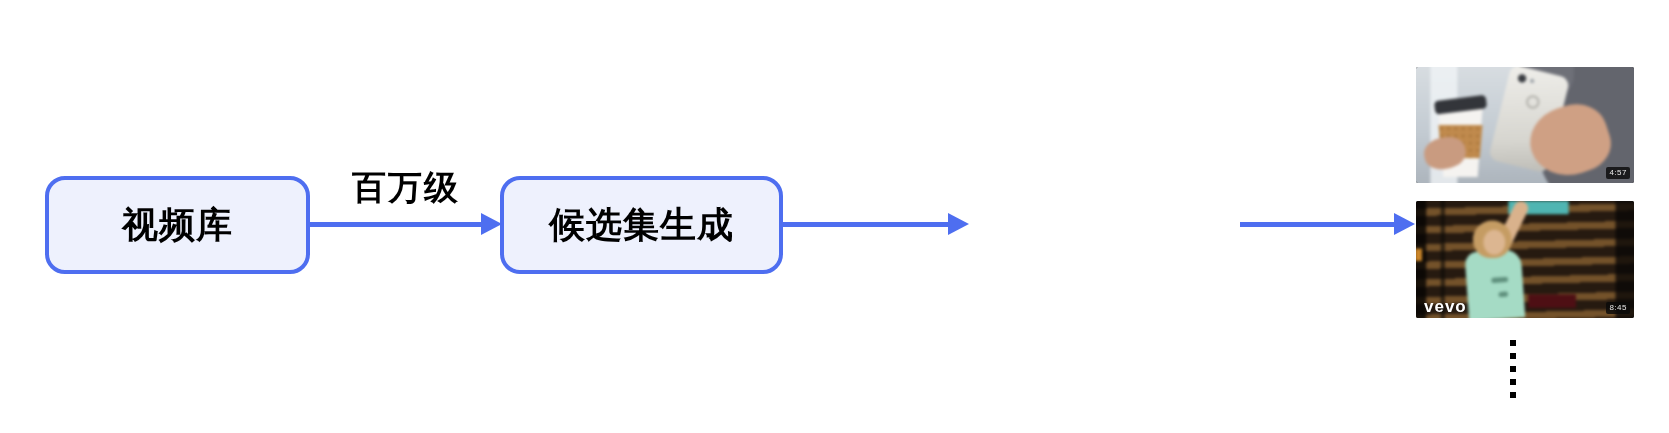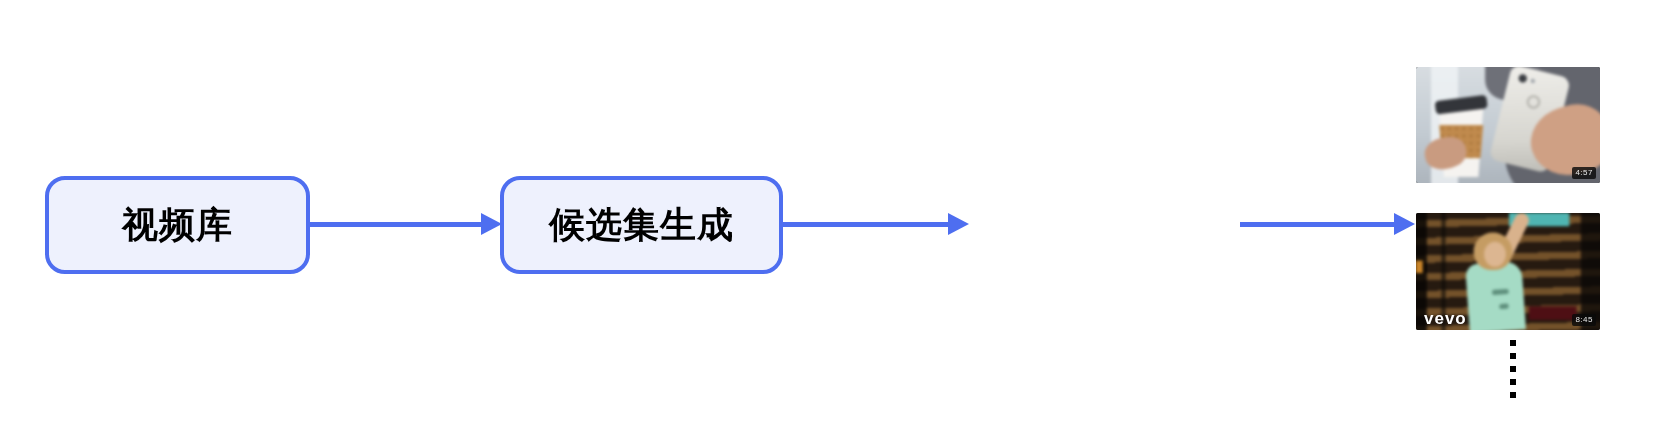--- a/index.html
+++ b/index.html
@@ -33,23 +33,23 @@
   }
   .a1-line{left:310px;width:172px;} .a1-head{left:481px;}
   .a2-line{left:783px;width:166px;} .a2-head{left:948px;}
   .a3-line{left:1240px;width:155px;} .a3-head{left:1394px;}
   .edge-label{
     position:absolute;top:170px;transform:translateX(-50%);
     font-size:34px;font-weight:700;color:#000;letter-spacing:2px;white-space:nowrap;line-height:1;
   }
   .el-1{left:406px;} .el-2{left:875px;} .el-3{left:1324px;}
   
-  .thumb{position:absolute;left:1416px;width:184px;overflow:hidden;border-radius:2px;background:#222;}
+  .thumb{position:absolute;left:1416px;width:218px;overflow:hidden;border-radius:2px;background:#222;}
   .thumb-1{top:67px;height:116px;}
-  .thumb-2{top:213px;height:117px;}
+  .thumb-2{top:201px;height:117px;}
   .photo{position:absolute;inset:-4px;filter:blur(1.3px);transform:scale(1.04);}
   
   .t1-base{position:absolute;inset:0;background:linear-gradient(180deg,#d9dee2 0%,#c3cbd2 55%,#aab2ba 100%);}
   .t1-lightstrip{position:absolute;left:22px;top:0;width:26px;height:100%;background:rgba(240,244,246,.8);}
   .t1-jacket{position:absolute;right:-18px;top:-14px;width:118px;height:150px;background:#63656d;border-radius:46% 0 0 34%;}
   .t1-jacket2{position:absolute;right:66px;top:-10px;width:52px;height:48px;background:#6e7078;border-radius:0 0 50% 40%;}
   .t1-phone{position:absolute;left:88px;top:9px;width:58px;height:94px;transform:rotate(14deg);
     background:linear-gradient(165deg,#efeeea 0%,#d6d5cf 70%,#bdbcb6 100%);border-radius:9px;}
   .t1-cam{position:absolute;left:9px;top:7px;width:8px;height:8px;border-radius:50%;background:#3a3d42;}
   .t1-flash{position:absolute;left:21px;top:9px;width:4px;height:4px;border-radius:50%;background:#9aa0a6;}
@@ -101,20 +101,21 @@
     <span>候选集生成</span>
   </div>
 
   <div class="arrow-line a1-line"></div>
   <div class="arrow-head a1-head"></div>
   <div class="arrow-line a2-line"></div>
   <div class="arrow-head a2-head"></div>
   <div class="arrow-line a3-line"></div>
   <div class="arrow-head a3-head"></div>
 
+  <div class="edge-label el-1">百万级</div>
 
   <div class="thumb thumb-1">
     <div class="photo">
       <div class="t1-base"></div>
       <div class="t1-lightstrip"></div>
       <div class="t1-jacket"></div>
       <div class="t1-jacket2"></div>
       <div class="t1-finger"></div>
       <div class="t1-phone">
         <div class="t1-cam"></div>

